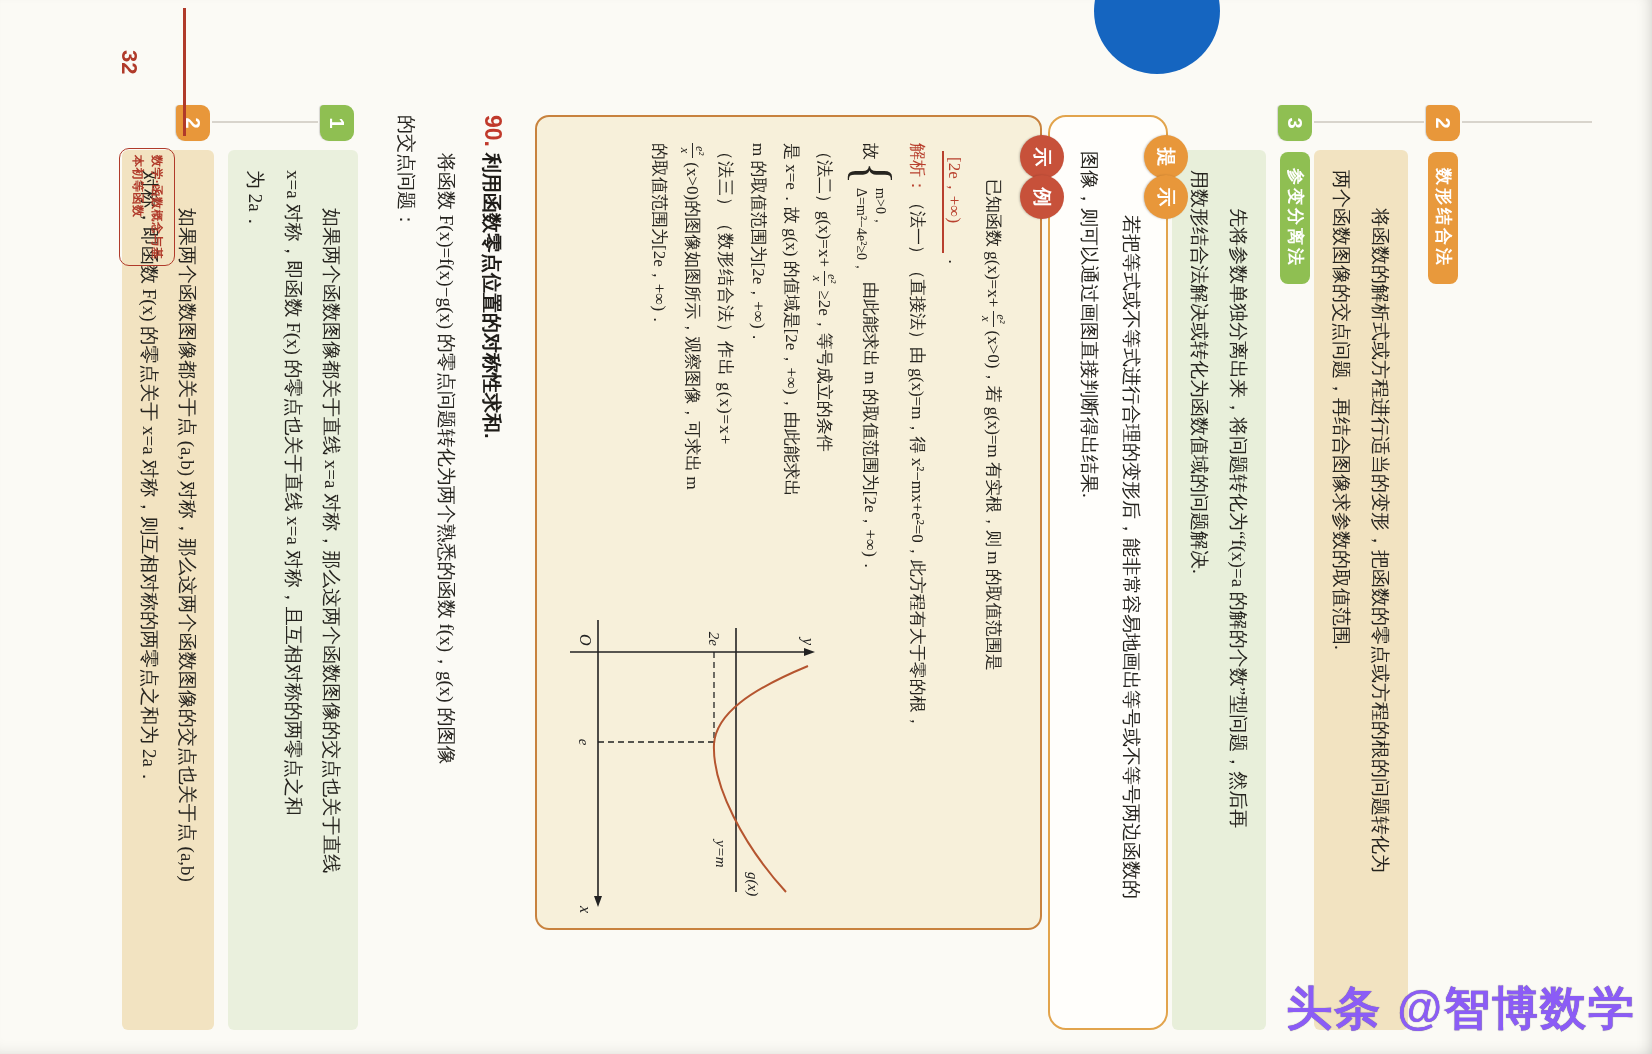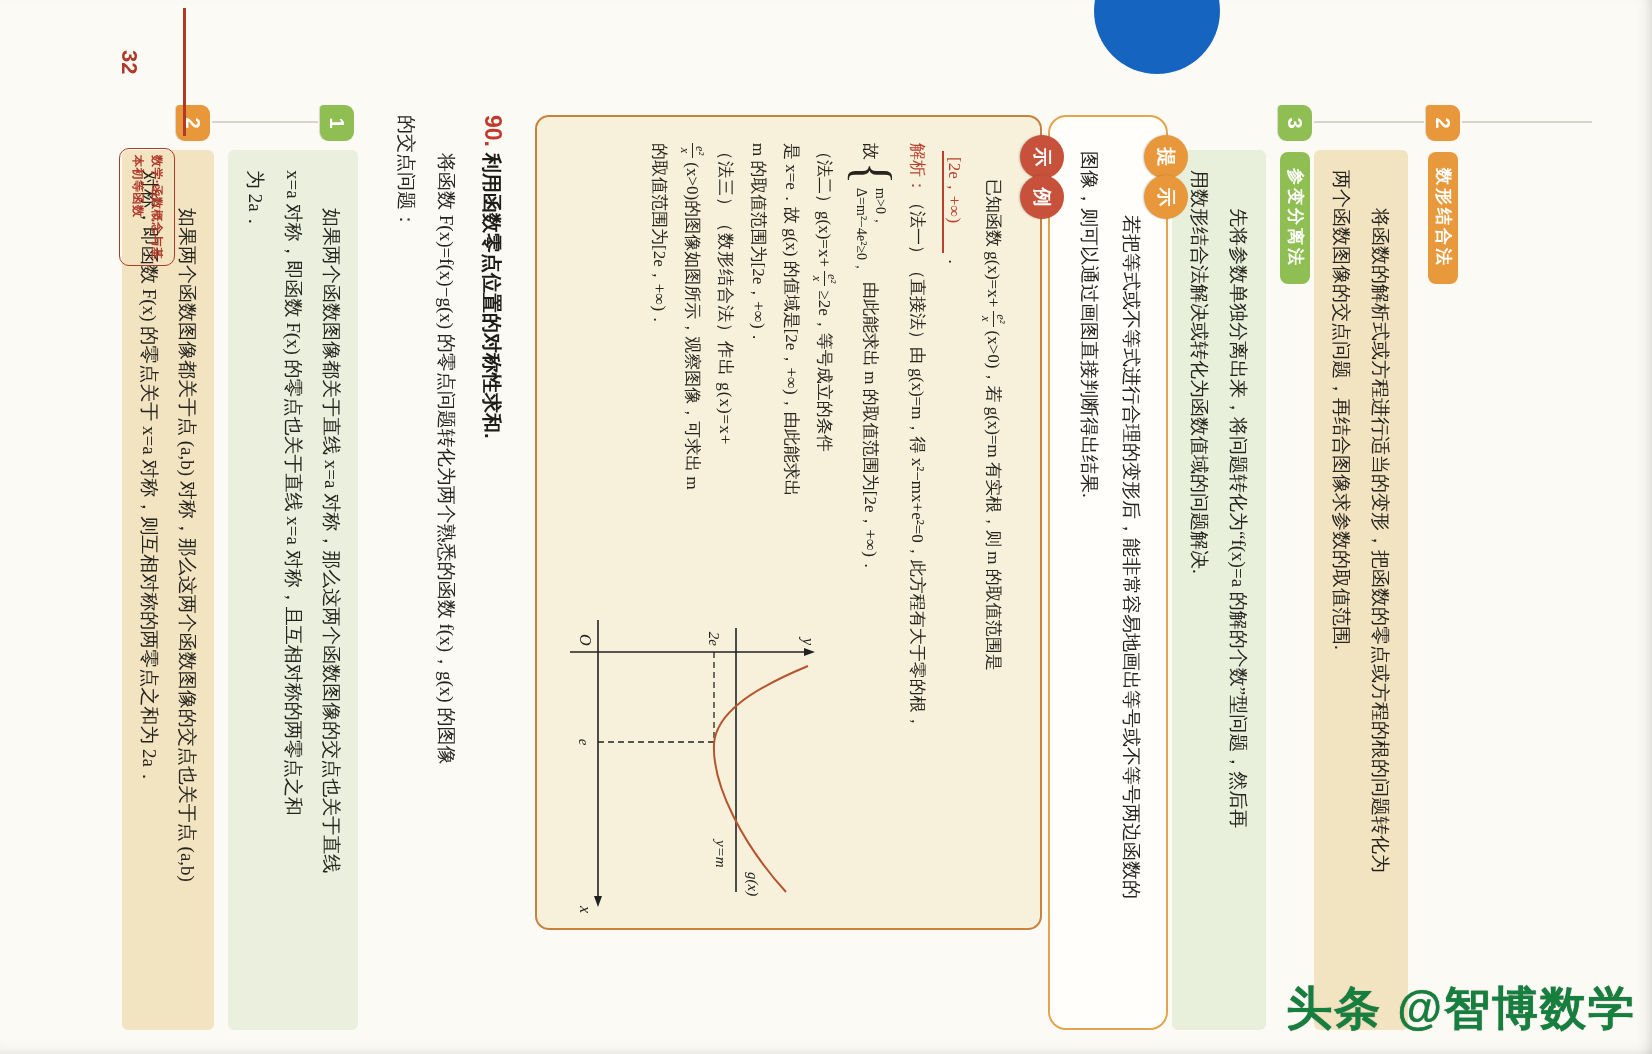--- a/index.html
+++ b/index.html
@@ -46,21 +46,21 @@
   .sec90 .ttl{font-weight:bold;font-size:20px;color:#1e1c18}
   .sec90p{position:absolute;left:115px;top:1186px;width:915px}
   .sec90p .pline{font-size:19px;line-height:40px}
   .footer-rule{position:absolute;left:8px;top:1466px;width:128px;height:3px;background:#b03a2a}
   .page-num{position:absolute;left:50px;top:1510px;color:#b03a2a;
             font:bold 22px "Liberation Sans",sans-serif}
   .side-tab{position:absolute;left:148px;top:1477px;width:118px;height:56px;
             border:1.5px solid #b03a2a;border-radius:10px;box-sizing:border-box;
             color:#b03a2a;font:bold 12px/19px "Liberation Sans",sans-serif;
             text-align:left;padding:8px 0 0 6px;letter-spacing:.5px}
-  .watermark{position:absolute;right:16px;bottom:14px;color:#15803d;
+  .watermark{position:absolute;right:16px;bottom:14px;color:#8b5cf6;
              font:bold 46px "Liberation Sans",sans-serif;letter-spacing:2px;
              text-shadow:0 0 1px #666}
   svg text{font-family:"Liberation Serif",serif}
 </style>
 </head>
 <body>
 
 <div class="page">
 
   <div class="blue-circle" style="background:#1565c0"></div>

